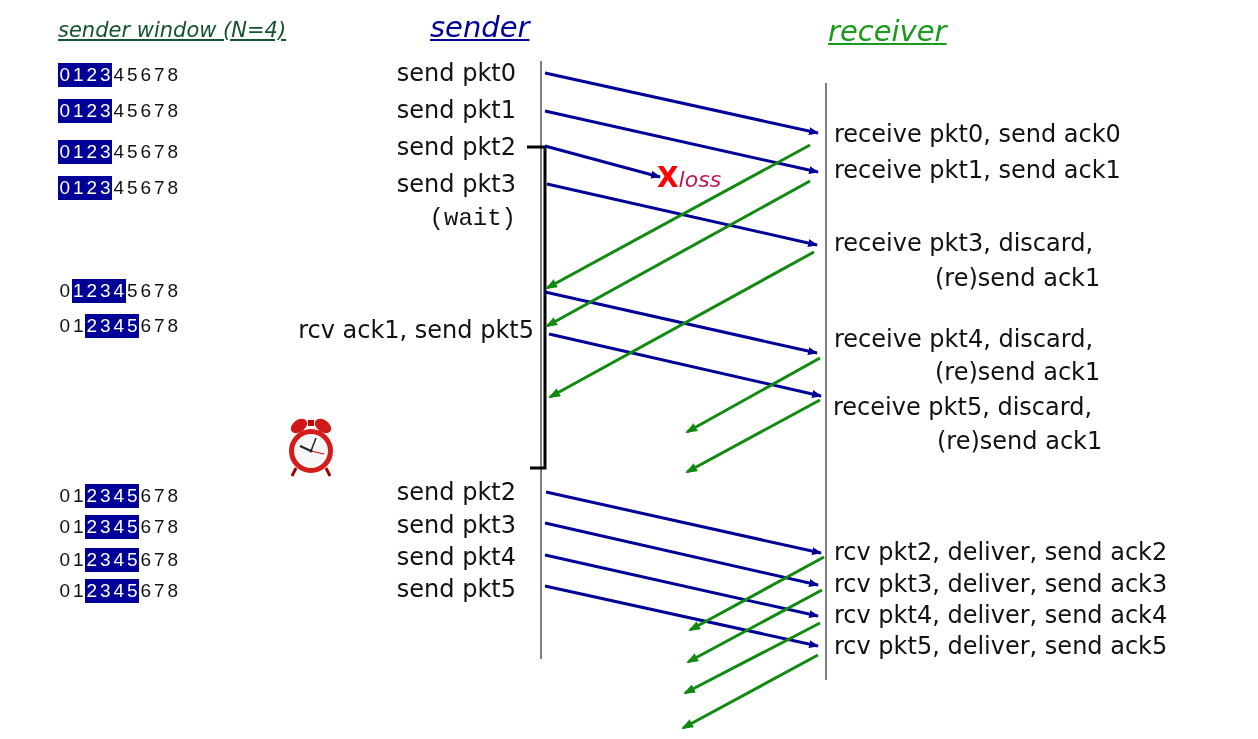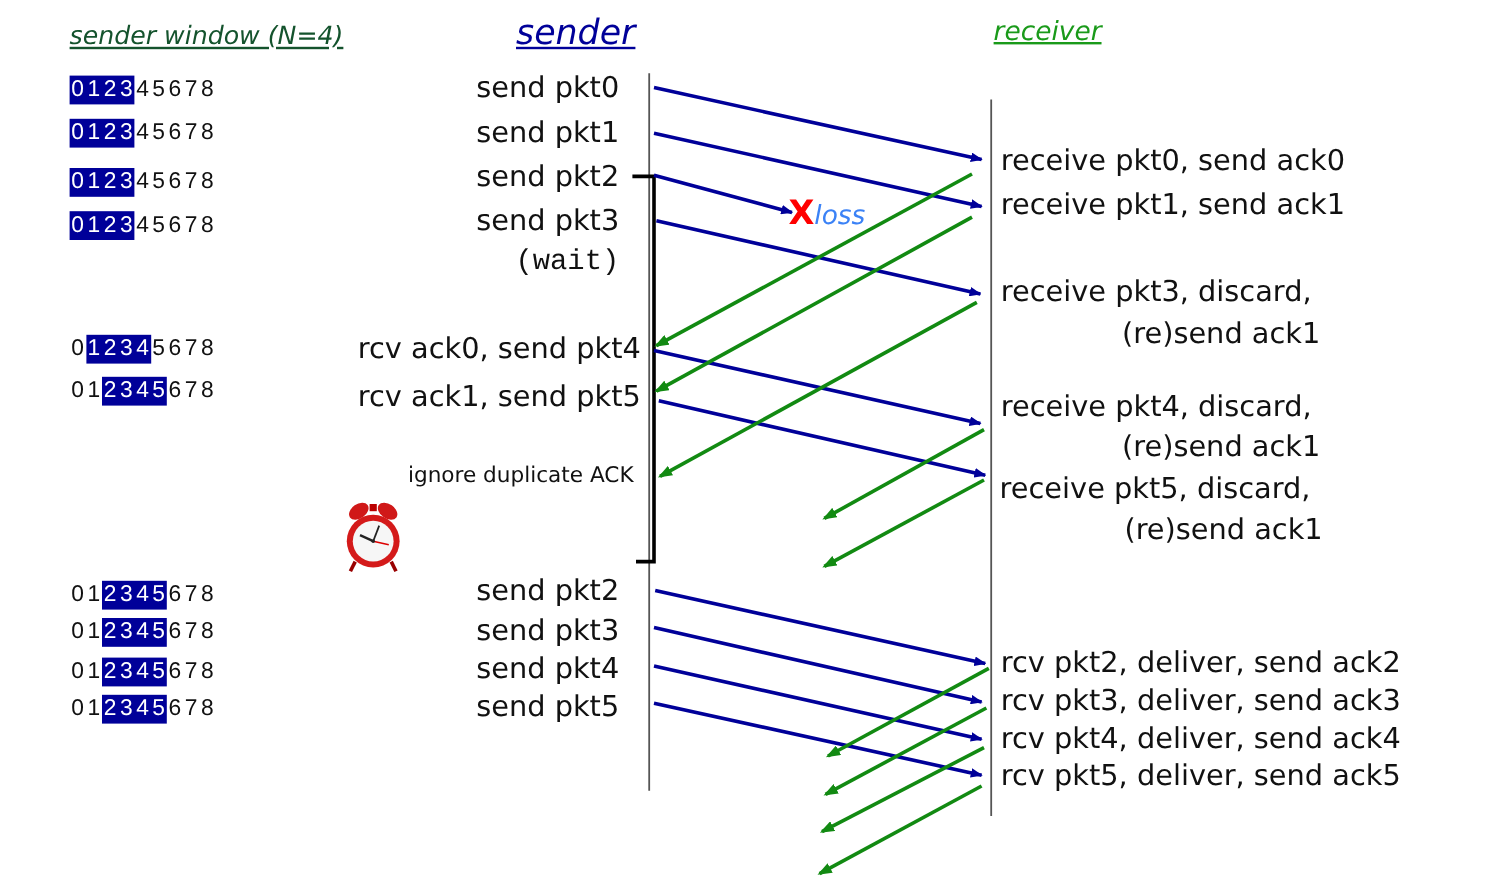--- a/index.html
+++ b/index.html
@@ -2,32 +2,32 @@
 <html><head>
 <meta charset="utf-8">
 <style>
   html, body { margin:0; padding:0; background:#ffffff; }
   body { width:1258px; height:739px; position:relative; overflow:hidden;
          font-family:"DejaVu Sans", sans-serif; color:#111; }
   .abs { position:absolute; white-space:nowrap; }
   .hdr { font-style:italic; text-decoration:underline; }
   .hdr-window { left:58px; top:18px; font-size:21px; color:#14532d; }
   .hdr-sender { left:430px; top:10px; font-size:29px; color:#000099; }
-  .hdr-receiver { left:828px; top:14px; font-size:22px; color:#1a9a1a; }
+  .hdr-receiver { left:828px; top:14px; font-size:29px; color:#1a9a1a; }
   .win { font-family:"Liberation Sans", sans-serif; font-size:19px; letter-spacing:0; height:24px; display:flex; align-items:center; }
   .win span.d { display:inline-block; width:13.5px; text-align:center; }
   .win .box { background:#000099; color:#fff; display:inline-flex; height:24px; align-items:center; }
   .stxt { font-size:24px; text-align:right; right:0; }
   .sender-col { position:absolute; left:0; width:532px; top:0; height:739px; }
   .sender-col .abs { right:16px; }
   .rtxt { font-size:24px; left:834px; }
   .small { font-size:18px; }
   .timeout { color:#ff0000; font-style:italic; font-size:26px; }
   .loss-x { color:#ff0000; font-weight:bold; font-size:28px; }
-  .loss-t { color:#3b82f6; font-style:italic; font-size:22px; }
+  .loss-t { color:#be185d; font-style:italic; font-size:22px; }
   svg.lines { position:absolute; left:0; top:0; }
 </style>
 </head>
 <body>
 
 <div class="abs hdr hdr-window">sender window (N=4)</div>
 <div class="abs hdr hdr-sender">sender</div>
 <div class="abs hdr hdr-receiver">receiver</div>
 
 <div id="windows">
@@ -162,23 +162,21 @@
       <span class="d">8</span>
     </div>
   </div>
 
 <div class="sender-col">
   <div class="abs stxt" style="top:59px;">send  pkt0</div>
   <div class="abs stxt" style="top:96px;">send  pkt1</div>
   <div class="abs stxt" style="top:133px;">send  pkt2</div>
   <div class="abs stxt" style="top:170px;">send  pkt3</div>
   <div class="abs stxt" style="top:205px;font-family:Liberation Mono, monospace;">(wait)</div>
-  <div class="abs stxt" style="top:276px; right:-2px;">rcv ack0, send pkt4</div>
   <div class="abs stxt" style="top:316px; right:-2px;">rcv ack1, send pkt5</div>
-  <div class="abs stxt small" style="top:386px; right:4px;">ignore duplicate ACK</div>
   <div class="abs stxt" style="top:478px;">send  pkt2</div>
   <div class="abs stxt" style="top:511px;">send  pkt3</div>
   <div class="abs stxt" style="top:543px;">send  pkt4</div>
   <div class="abs stxt" style="top:575px;">send  pkt5</div>
 </div>
 
 <div class="abs" style="left:286px; top:416px; width:56px; height:62px;">
   <svg width="56" height="62" viewBox="0 0 56 62">
     <ellipse cx="13" cy="10" rx="9" ry="6" fill="#d01818" transform="rotate(-35 13 10)"></ellipse>
     <ellipse cx="37" cy="10" rx="9" ry="6" fill="#d01818" transform="rotate(35 37 10)"></ellipse>

